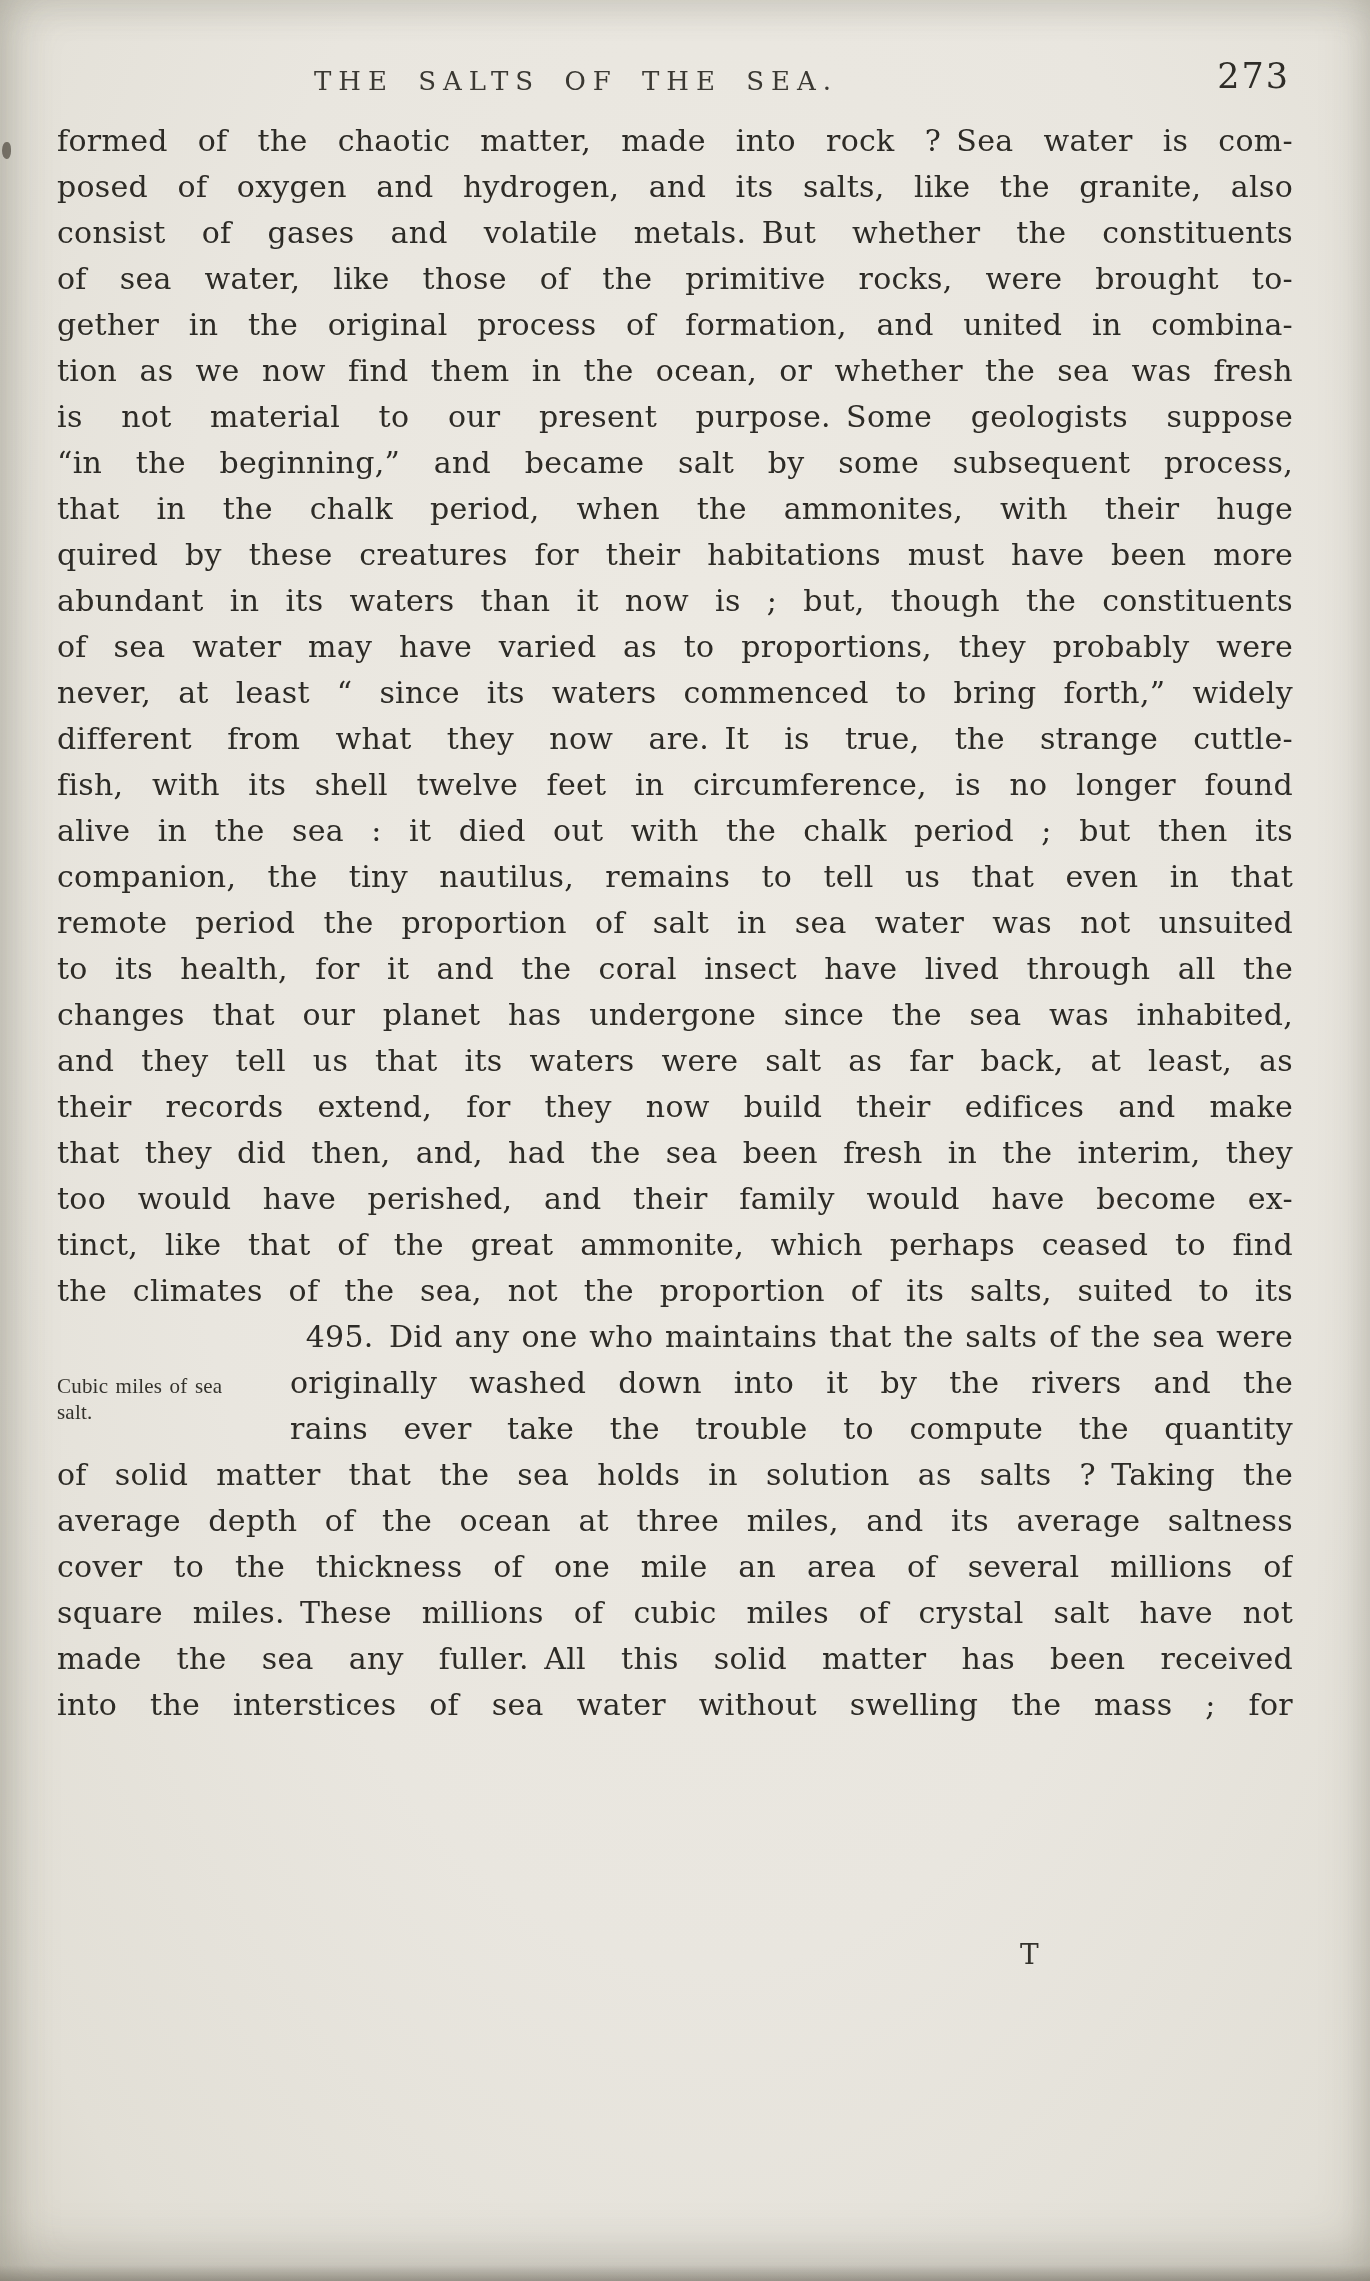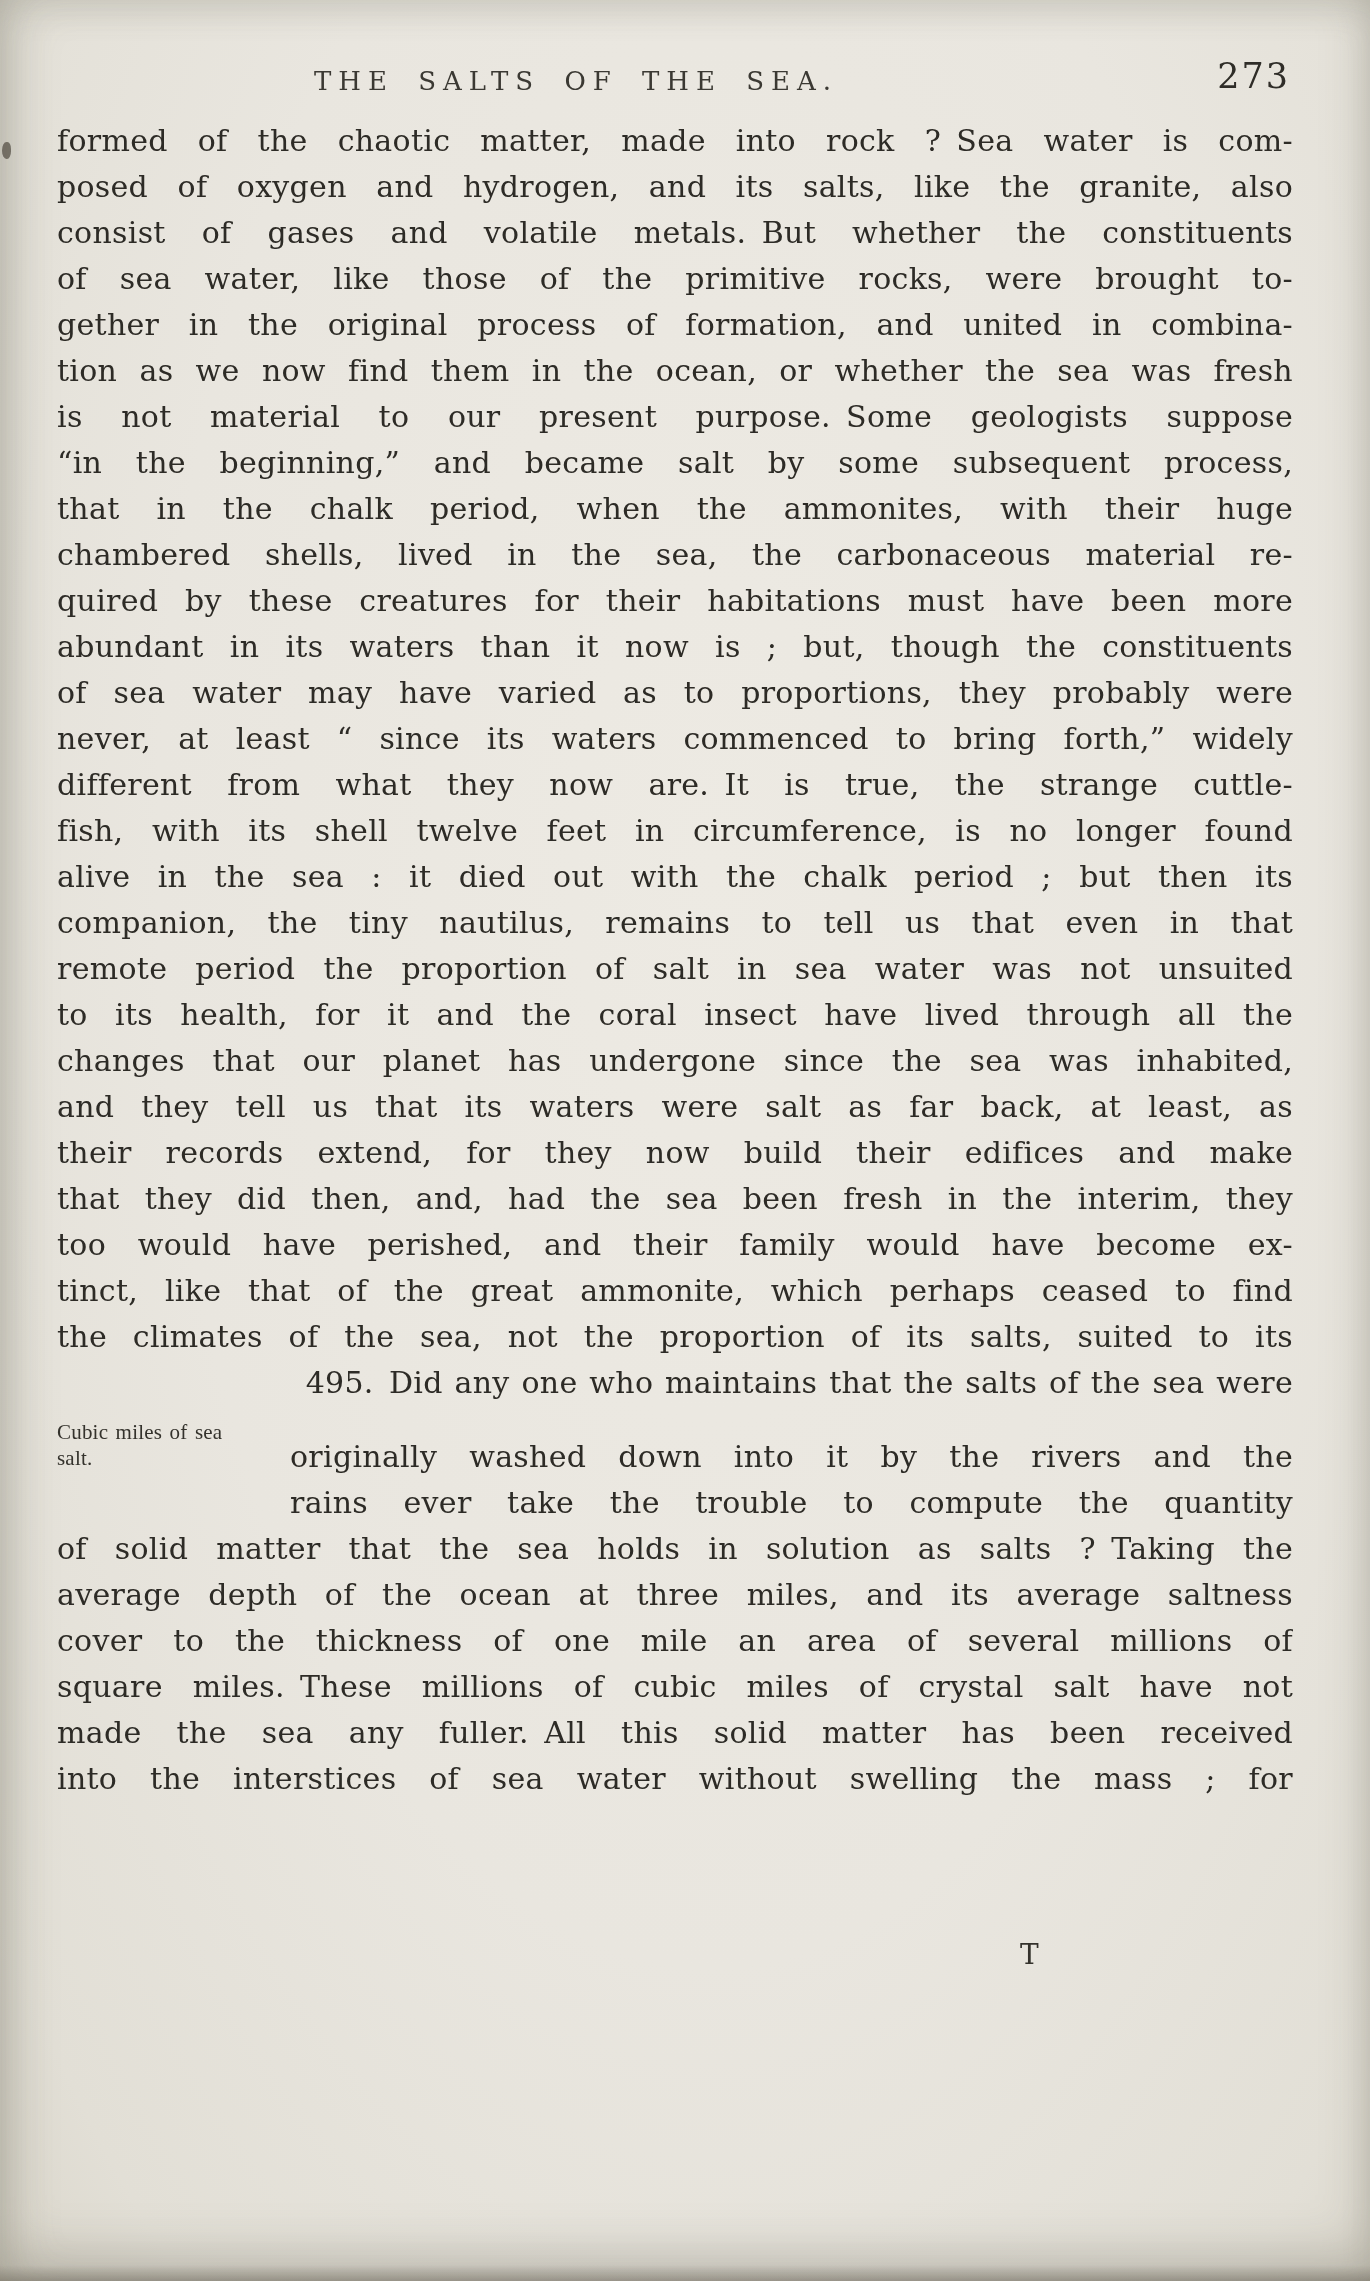--- a/index.html
+++ b/index.html
@@ -84,21 +84,21 @@
     flex: 0 0 233px;
     box-sizing: border-box;
     padding: 13px 40px 0 0;
     font-size: 21px;
     line-height: 26px;
     letter-spacing: 0.2px;
     color: #34322c;
     text-align: left;
     font-family: Liberation Serif, serif;
   }
-  .indented-text { flex: 1 1 auto; min-width: 0; margin-top: 28px; }
+  .indented-text { flex: 1 1 auto; min-width: 0; }
   .note-row .tline.tline-last { text-align-last: justify; }
   .rest-text .tline.tline-last { text-align-last: justify; }
 
   .signature-mark {
     position: absolute;
     left: 1020px;
     top: 1938px;
     font-size: 28px;
     color: #34322c;
   }
@@ -130,21 +130,20 @@
     <div class="body-paragraph">
         <div class="tline">formed of the chaotic matter, made into rock ? Sea water is com-</div>
         <div class="tline">posed of oxygen and hydrogen, and its salts, like the granite, also</div>
         <div class="tline">consist of gases and volatile metals. But whether the constituents</div>
         <div class="tline">of sea water, like those of the primitive rocks, were brought to-</div>
         <div class="tline">gether in the original process of formation, and united in combina-</div>
         <div class="tline">tion as we now find them in the ocean, or whether the sea was fresh</div>
         <div class="tline">is not material to our present purpose. Some geologists suppose</div>
         <div class="tline">“in the beginning,” and became salt by some subsequent process,</div>
         <div class="tline">that in the chalk period, when the ammonites, with their huge</div>
-        <div class="tline">chambered shells, lived in the sea, the carbonaceous material re-</div>
         <div class="tline">quired by these creatures for their habitations must have been more</div>
         <div class="tline">abundant in its waters than it now is ; but, though the constituents</div>
         <div class="tline">of sea water may have varied as to proportions, they probably were</div>
         <div class="tline">never, at least “ since its waters commenced to bring forth,” widely</div>
         <div class="tline">different from what they now are. It is true, the strange cuttle-</div>
         <div class="tline">fish, with its shell twelve feet in circumference, is no longer found</div>
         <div class="tline">alive in the sea : it died out with the chalk period ; but then its</div>
         <div class="tline">companion, the tiny nautilus, remains to tell us that even in that</div>
         <div class="tline">remote period the proportion of salt in sea water was not unsuited</div>
         <div class="tline">to its health, for it and the coral insect have lived through all the</div>

